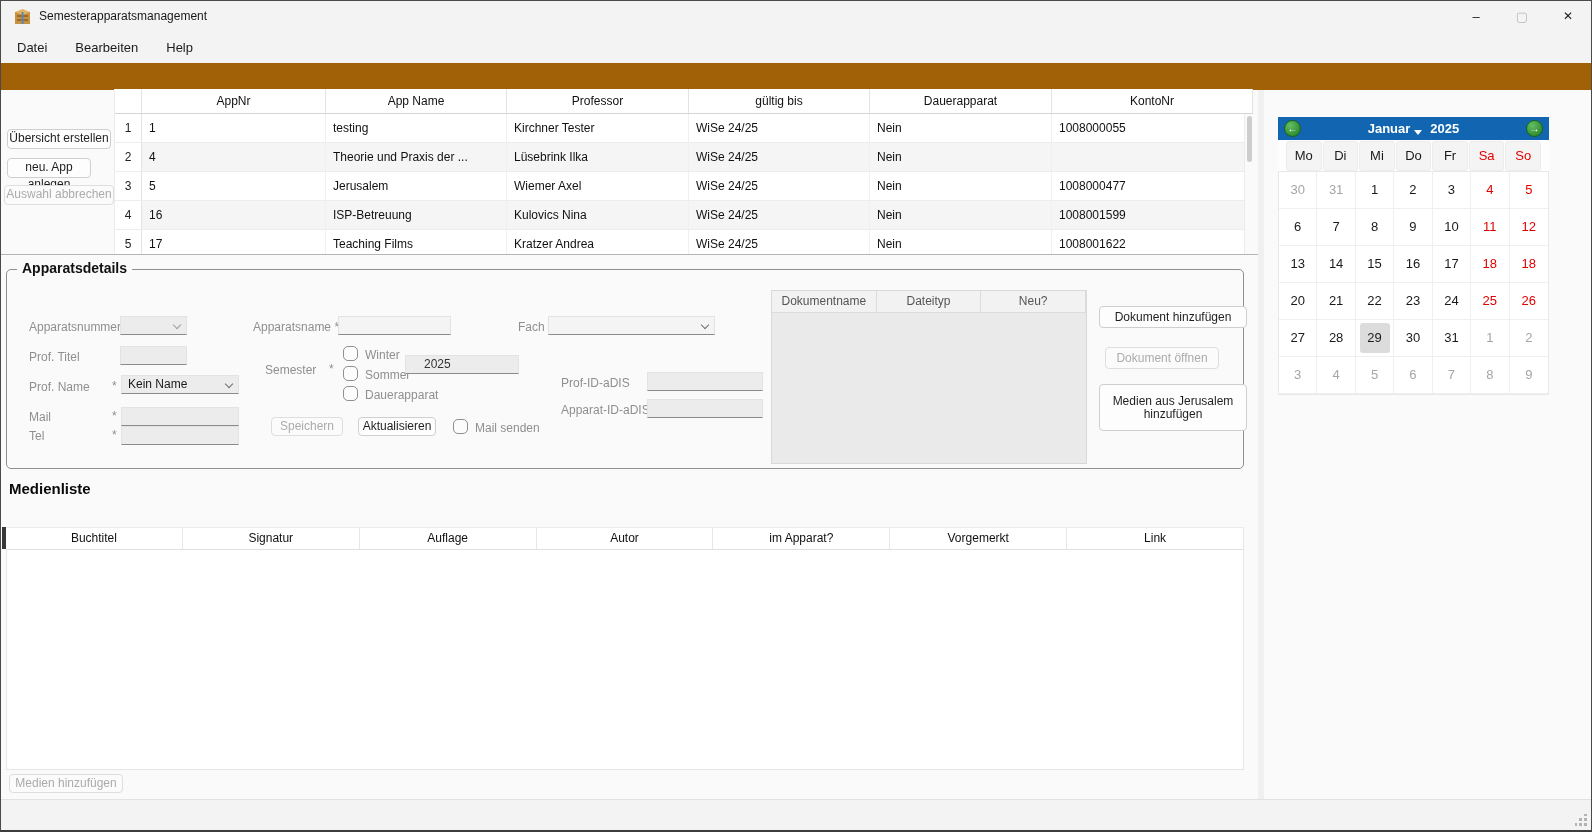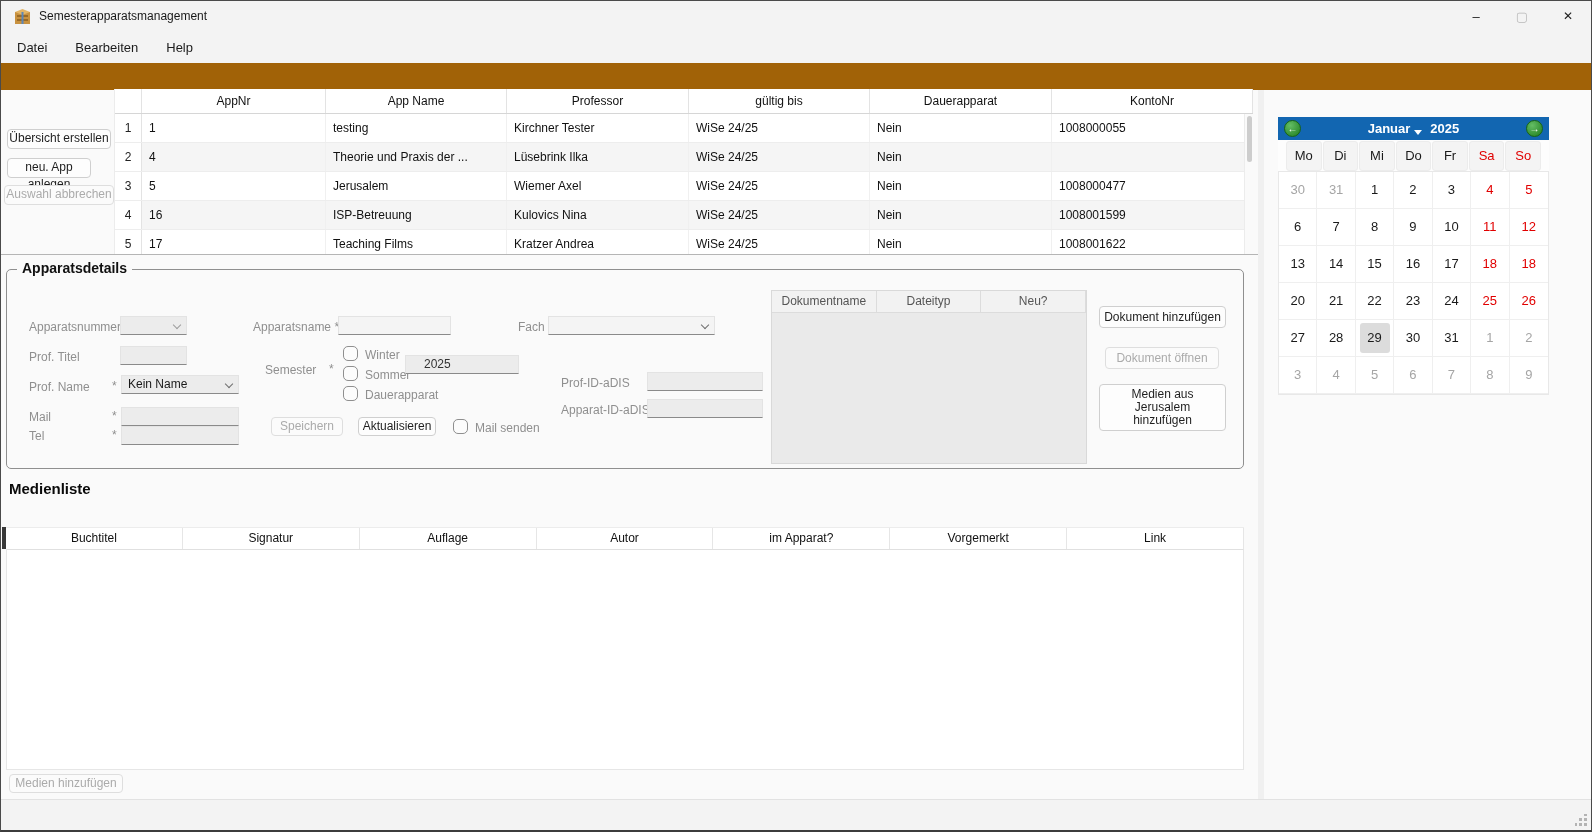--- a/index.html
+++ b/index.html
@@ -56,21 +56,21 @@
   .fld.lighter { background:#f4f4f4; }
   .combo .chev { position:absolute; right:6px; top:5px; width:6px; height:6px; border-right:1.5px solid #6f6f6f; border-bottom:1.5px solid #6f6f6f; transform:rotate(45deg); }
   .combo.dim .chev { border-color:#9d9d9d; }
   .radio { position:absolute; width:15px; height:15px; border:1px solid #8f8f8f; border-radius:5px; background:#fcfcfc; }
   .opt-lbl { position:absolute; font-size:12px; color:#8f8f8f; }
   .form-btn { position:absolute; height:19px; }
   
   .doc-table { position:absolute; left:764px; top:20px; width:316px; height:174px; border:1px solid #d9d9d9; background:#eaeaea; }
   .doc-head { display:grid; grid-template-columns:1fr 1fr 1fr; height:22px; background:#f2f2f2; border-bottom:1px solid #dcdcdc; }
   .doc-head .th { line-height:21px; text-align:center; font-size:12px; color:#555; border-right:1px solid #dcdcdc; }
-  .doc-btn { position:absolute; left:1092px; width:127px; display:flex; align-items:center; justify-content:center; line-height:13px; }
+  .doc-btn { position:absolute; left:1092px; width:148px; display:flex; align-items:center; justify-content:center; line-height:13px; }
   
   .media-title { position:absolute; left:8px; top:390px; font-size:15px; font-weight:bold; color:#0a0a0a; }
   .media-head { position:absolute; left:5px; top:437px; width:1238px; height:22px; display:grid; grid-template-columns:repeat(7,1fr); background:#fff; border-top:1px solid #ececec; }
   .media-head .th { line-height:21px; text-align:center; font-size:12px; color:#111; border-right:1px solid #e6e6e6; }
   .media-corner { position:absolute; left:1px; top:437px; width:4px; height:22px; background:#383838; }
   .media-body { position:absolute; left:5px; top:459px; width:1238px; height:221px; background:#fff; border:1px solid #e6e6e6; border-top:1px solid #e0e0e0; }
   .media-add { position:absolute; left:8px; top:684px; height:19px; }
   
   :root { --cal-blue:#1266b1; --weekend:#e10000; --muted:#a5a5a5; --sel:#dcdcdc; }
   .calendar { position:absolute; left:1277px; top:27px; width:271px; background:#fdfdfd; }

